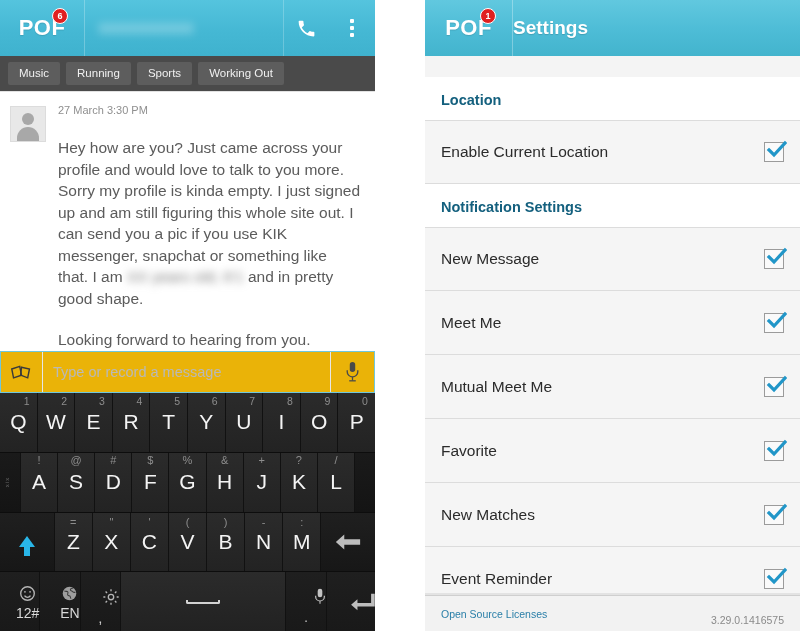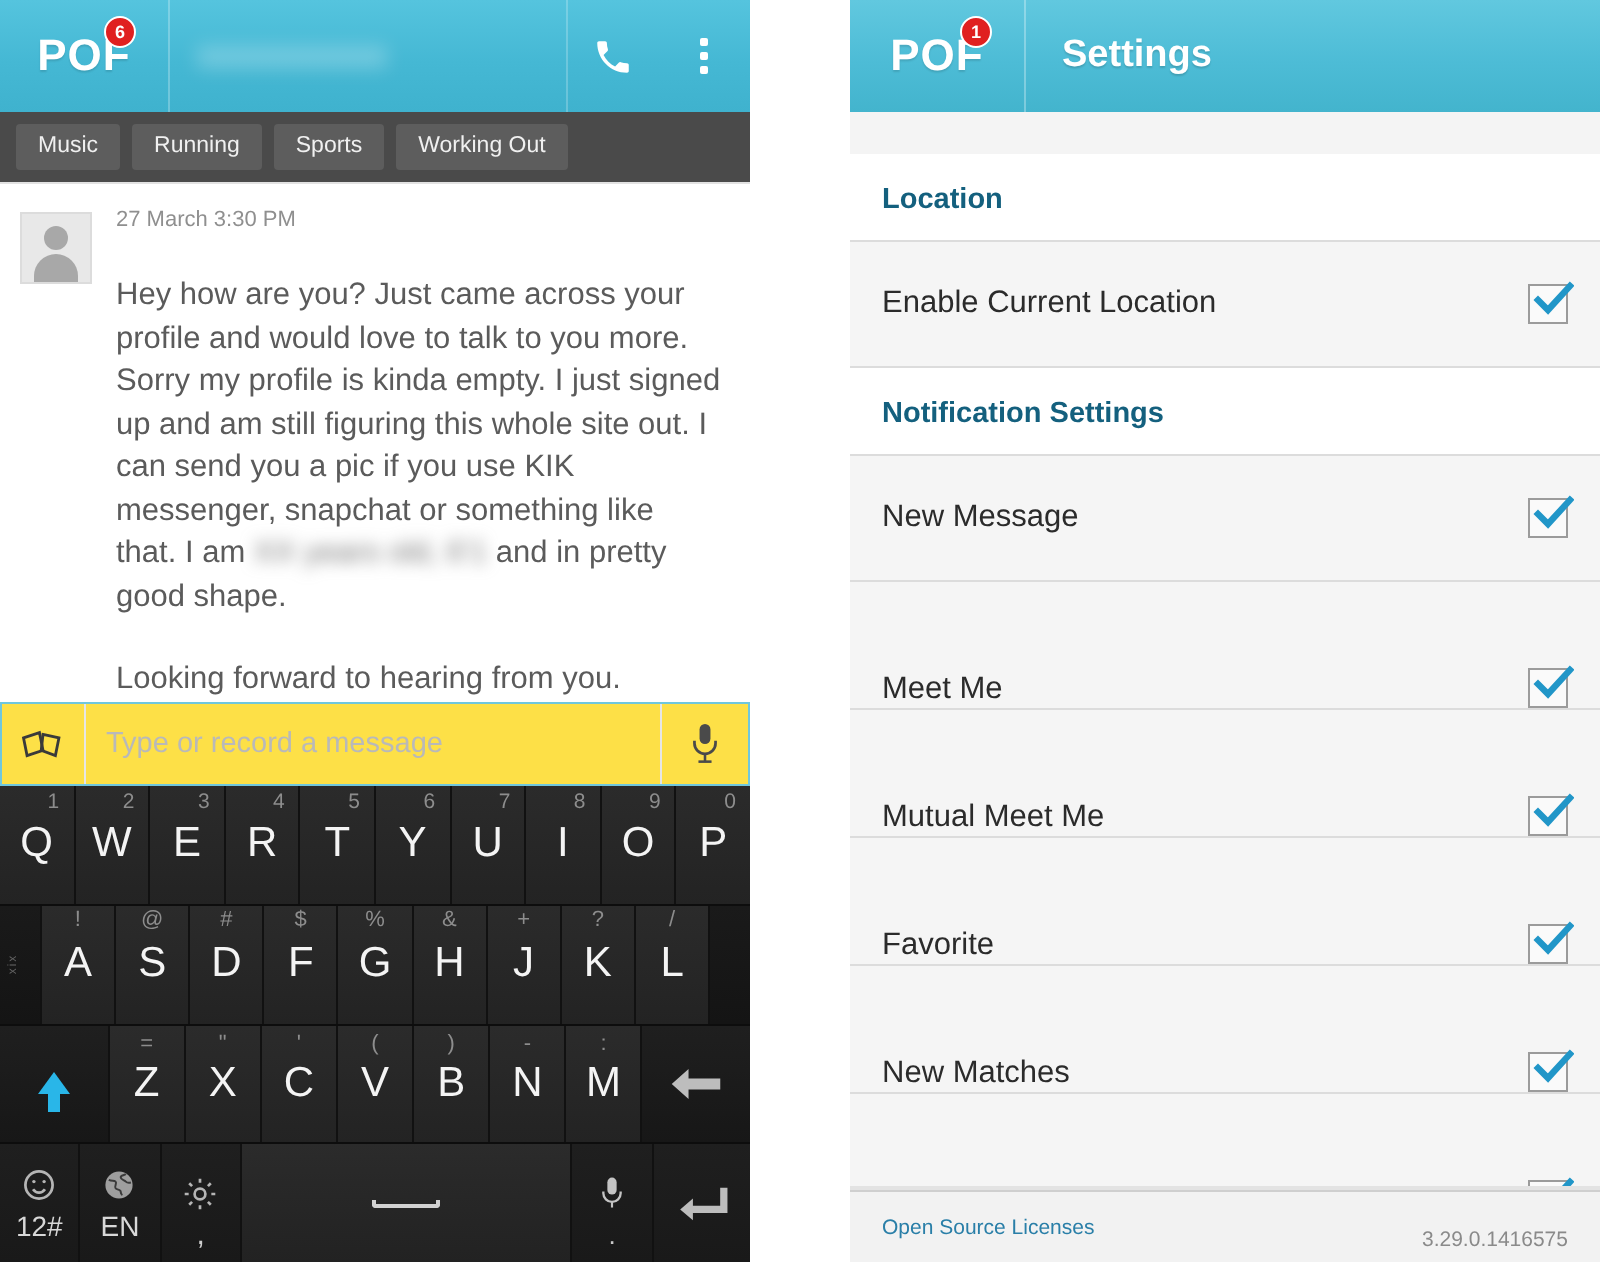--- a/index.html
+++ b/index.html
@@ -129,21 +129,21 @@
     filter: blur(4px);
     color: #777;
     user-select: none;
   }
   .msg-text .para2 { margin-top: 20px; display: block; }
 
   .composer {
     position: absolute;
     left: 0; right: 0; bottom: 238px;
     height: 42px;
-    background: #fde047;
+    background: #eab308;
     border: 1px solid #6fc7dd;
     display: flex; align-items: center;
   }
   .comp-left {
     width: 42px; height: 100%;
     display: flex; align-items: center; justify-content: center;
     border-right: 1px solid #e6e6e6;
   }
   .comp-input {
     flex: 1; height: 100%;
@@ -193,21 +193,21 @@
     top: 3px; right: 7px;
     font-size: 10.5px;
     color: #8d8d8d;
     line-height: 1;
   }
   .key .hint-c {
     position: absolute;
     top: 2px; left: 50%; transform: translateX(-50%);
     font-size: 11px; color: #8d8d8d; line-height: 1;
   }
-  .key.fn { background: linear-gradient(to bottom, #1f1f1f 0%, #191919 100%); }
+  .key.fn { background: linear-gradient(to bottom, #1f1f1f 0%, #191919 100%); justify-content: flex-end; }
   .key.edge { flex: 0.55; background: linear-gradient(to bottom, #1a1a1a, #141414); }
   .key.shift { flex: 1.45; background: linear-gradient(to bottom, #1f1f1f, #171717); }
   .key.back { flex: 1.45; background: linear-gradient(to bottom, #1f1f1f, #171717); }
   .key.space { flex: 4.6; background: linear-gradient(to bottom, #2b2b2b, #222); }
   .key.sym, .key.lang, .key.sett { flex: 1.1; }
   .key.mic-k { flex: 1.1; }
   .key.enter { flex: 1.35; }
   .key .dual {
     display: flex; flex-direction: column;
     align-items: center; justify-content: center; gap: 1px;
@@ -262,41 +262,40 @@
     flex: 0 0 375px;
   }
   .set-header {
     height: 56px;
     background: linear-gradient(to bottom, #61c8df 0%, #4dbcd6 55%, #43b4cd 100%);
     display: flex; align-items: center;
   }
   .set-header .logo-wrap { border-right: 1px solid rgba(255,255,255,0.3); width: 88px; }
   .set-title {
     font-size: 19px; font-weight: bold; color: #ffffff;
-    margin-left: 18px;
     text-shadow: 0 1px 1px rgba(0,0,0,0.15);
   }
 
   .set-scroll { height: 575px; background: #4c1d95; position: relative; margin-top: 21px; }
 
   .section-head {
     padding: 15px 16px 12px;
     font-size: 14.5px; font-weight: bold;
     color: #14607e;
     background: #ffffff;
   }
   .set-row {
     height: 64px;
     background: #f5f5f5;
     border-top: 1px solid #dcdcdc;
     border-bottom: 1px solid #dcdcdc;
     display: flex; align-items: center;
     padding: 0 16px;
   }
-  .set-row + .set-row { border-top: 0; align-items: flex-end; }
+  .set-row + .set-row { border-top: 0; }
   .set-label {
     flex: 1;
     font-size: 15.5px; color: #2b2b2b;
   }
   .cbx {
     width: 20px; height: 20px;
     border: 1.5px solid #9b9b9b;
     background: #fafafa;
     position: relative;
     flex: 0 0 20px;

